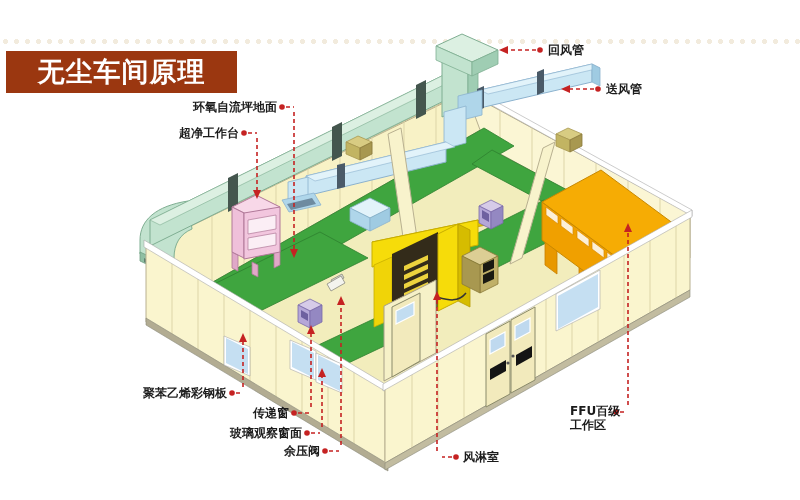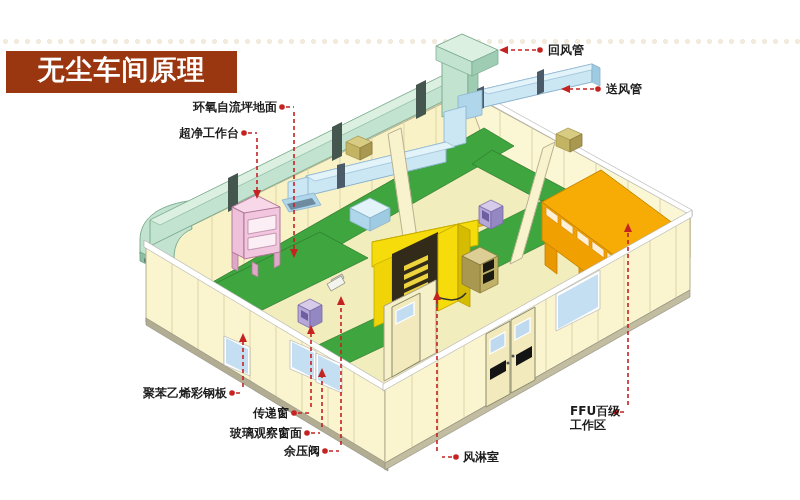--- a/index.html
+++ b/index.html
@@ -3,21 +3,21 @@
 <meta charset="utf-8">
 <style>
   html,body{margin:0;padding:0;background:#fff;}
   body{font-family:"DejaVu Sans","Liberation Sans",sans-serif;}
   .stage{position:relative;width:800px;height:500px;background:#ffffff;overflow:hidden;}
   .scallop{position:absolute;left:0;top:36px;width:800px;height:13px;
     background-image:radial-gradient(circle,#f2ebdd 2.5px,rgba(255,255,255,0) 2.6px);
     background-size:11px 11px;}
   .banner{position:absolute;left:6px;top:51px;width:231px;height:42px;
     background:#9b3710;color:#ffffff;font-size:27px;font-weight:bold;
-    line-height:42px;text-align:center;letter-spacing:1px;font-family:Liberation Mono, monospace;}
+    line-height:42px;text-align:center;letter-spacing:1px;}
   svg{position:absolute;left:0;top:0;}
   svg text{font-family:"DejaVu Sans","Liberation Sans",sans-serif;font-size:12px;font-weight:bold;fill:#1b1b1b;}
   .leader{stroke:#c52222;stroke-width:1.6;stroke-dasharray:4 3;fill:none;}
   .ldot{fill:#c52222;}
   .larrow{fill:#c52222;stroke:none;}
   .seam{stroke:#ddd5a8;stroke-width:1;fill:none;}
 </style>
 </head>
 <body>
 

